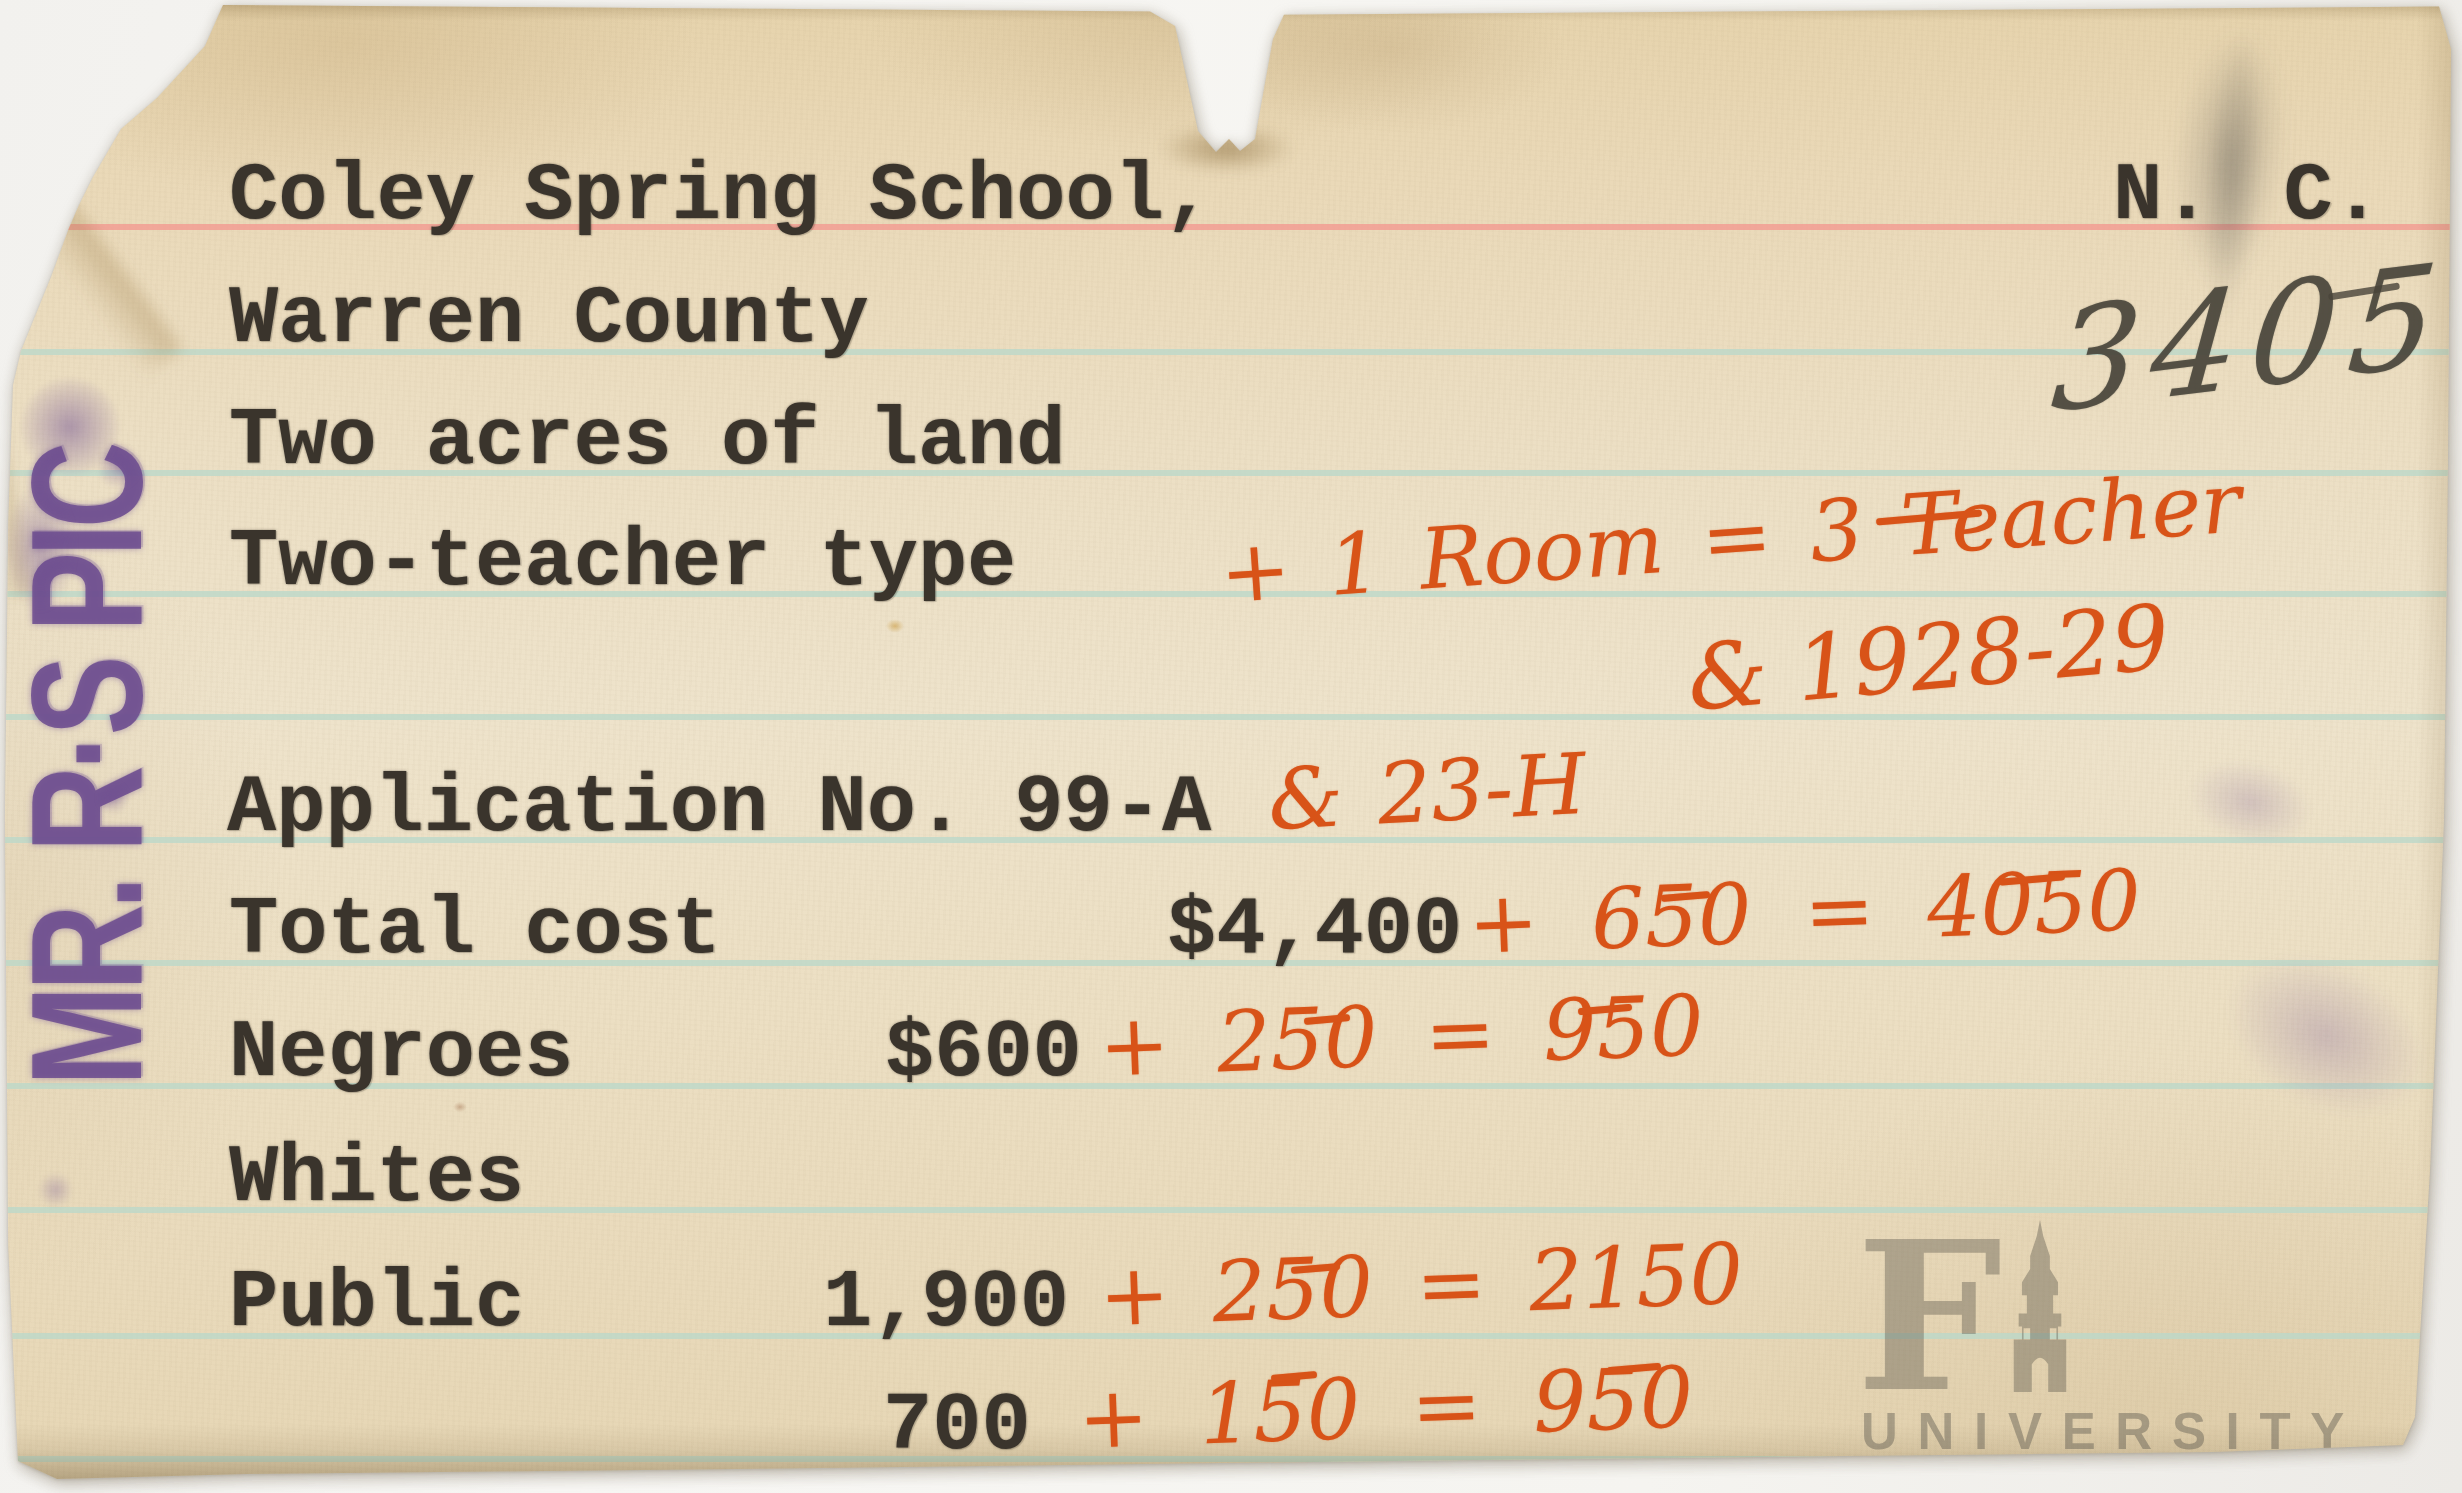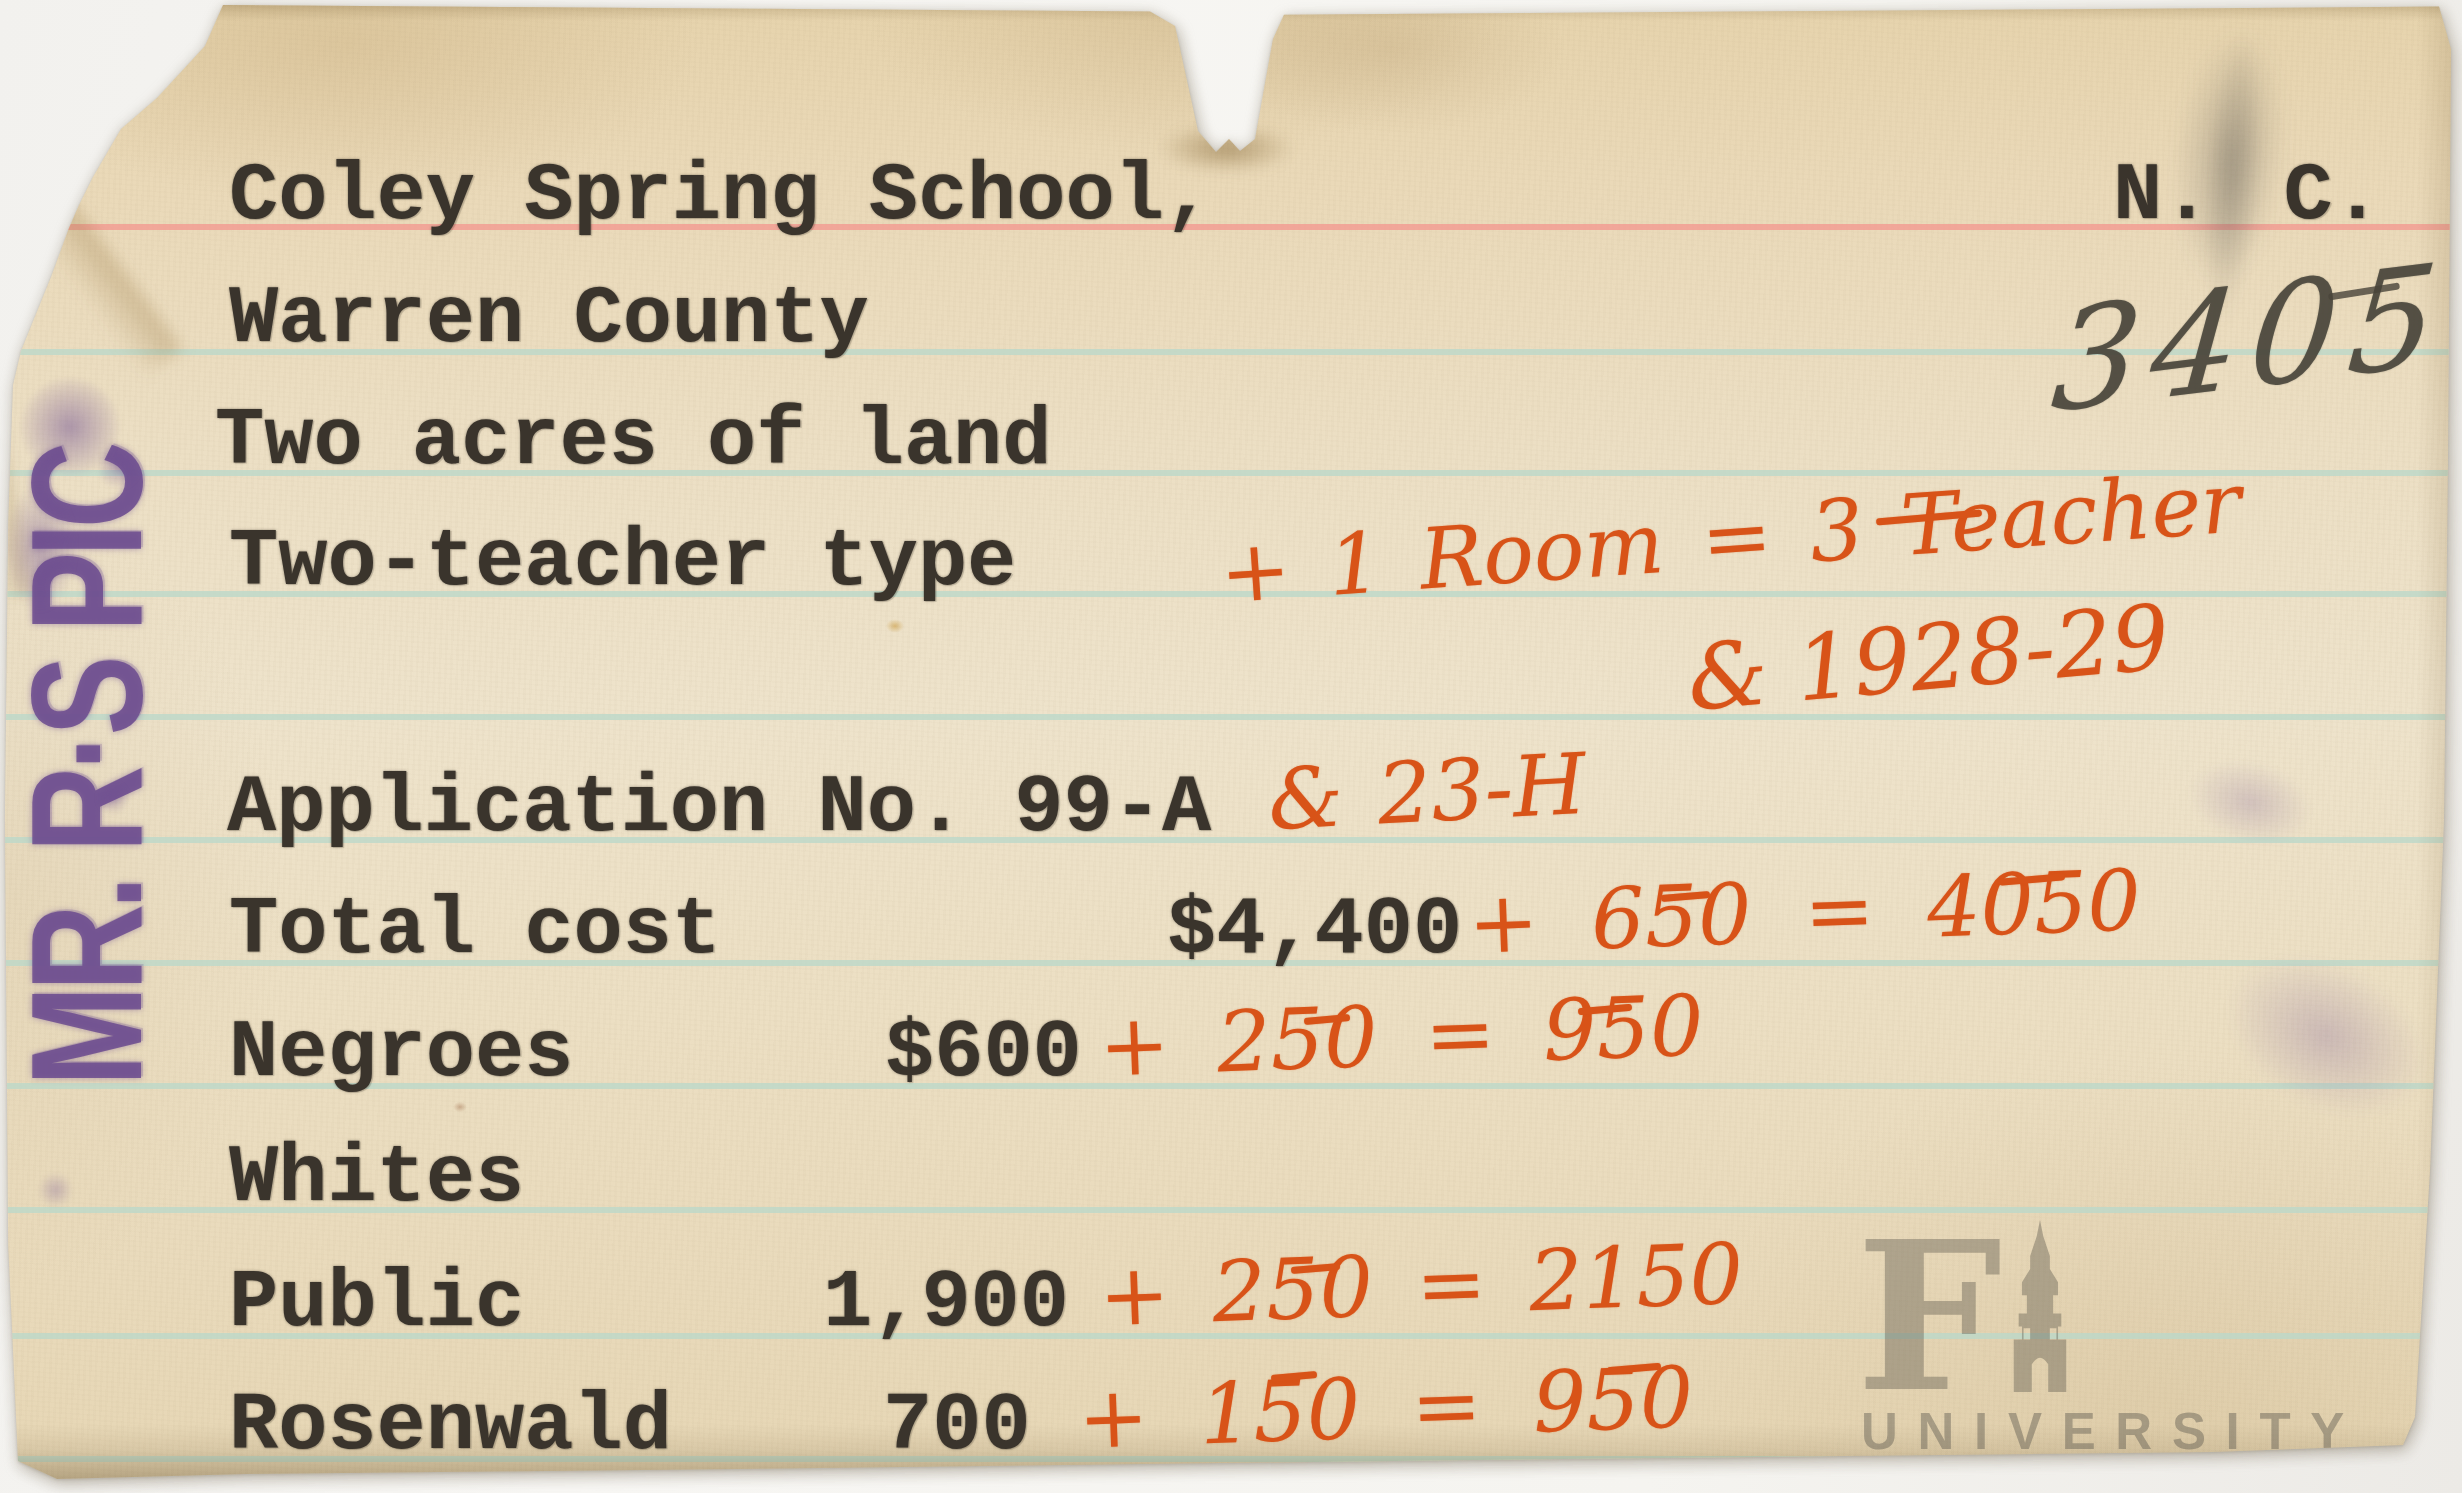--- a/index.html
+++ b/index.html
@@ -106,21 +106,21 @@
       <div class="notch-shade"></div>
       <div class="graystreak"></div>
       <div class="graystreak2"></div>
 
       <div class="typed" style="left:229px;top:156px">Coley Spring School,</div>
       <div class="typed" style="left:2113px;top:156px;word-spacing:23px">N. C.</div>
       <div class="typed" style="left:229px;top:279px">Warren County</div>
       <div class="pencil" style="left:2052px;top:270px">3405</div>
       <div class="mac gray" style="left:2328px;top:288px;width:72px"></div>
 
-      <div class="typed" style="left:215px;top:401px">Two acres of land</div>
+      <div class="typed" style="left:229px;top:401px">Two acres of land</div>
 
       <div class="typed" style="left:229px;top:522px">Two-teacher type</div>
       <div class="note" style="left:1219px;top:496px;transform:rotate(-4deg);word-spacing:11.5px">+ 1 Room = 3 Teacher</div>
       <div class="mac" style="left:1876px;top:514px;width:106px"></div>
 
       <div class="note" style="left:1687px;top:616px;transform:rotate(-5deg);font-size:90px">&amp; 1928-29</div>
 
       <div class="typed" style="left:227px;top:768px">Application No. 99-A</div>
       <div class="note" style="left:1268px;top:750px;transform:rotate(-3deg);word-spacing:8.2px">&amp; 23-H</div>
 
@@ -136,21 +136,20 @@
       <div class="mac" style="left:1304px;top:1016px;width:46px"></div>
       <div class="mac" style="left:1578px;top:1006px;width:54px"></div>
 
       <div class="typed" style="left:229px;top:1138px">Whites</div>
 
       <div class="typed" style="left:229px;top:1263px">Public</div>
       <div class="typed" style="left:823px;top:1263px">1,900</div>
       <div class="note" style="left:1099px;top:1243px;transform:rotate(-2deg);word-spacing:16.4px">+ 250 = 2150</div>
       <div class="mac" style="left:1291px;top:1265px;width:49px"></div>
 
-      <div class="typed" style="left:229px;top:1386px">Rosenwald</div>
       <div class="typed" style="left:883px;top:1386px">700</div>
       <div class="note" style="left:1078px;top:1366px;transform:rotate(-2deg);word-spacing:24.6px">+ 150 = 950</div>
       <div class="mac" style="left:1271px;top:1373px;width:46px"></div>
       <div class="mac" style="left:1607px;top:1365px;width:54px"></div>
 
       <div class="stamp">MR. R·S PIC</div>
       <div class="blob b1"></div>
       <div class="blob b2"></div>
       <div class="blob b3"></div>
       <div class="blob b4"></div>

